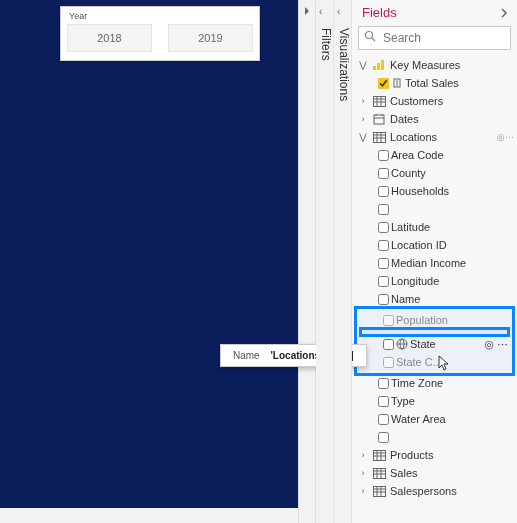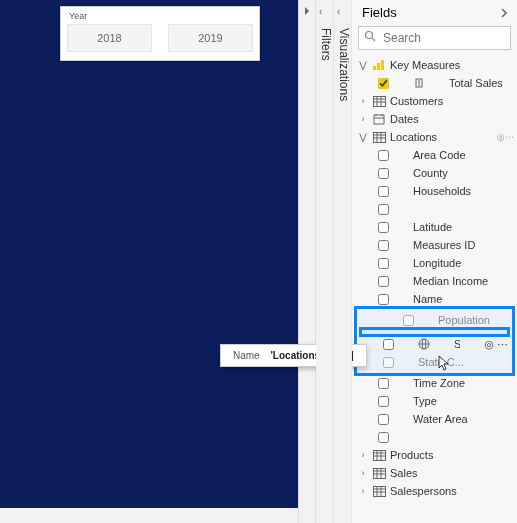--- a/index.html
+++ b/index.html
@@ -11,32 +11,32 @@
   .slicer-btn { flex: 1; text-align: center; padding: 7px 0; font-size: 11px; background: #f4f4f4; color: #666; border: 1px solid #e5e5e5; }
   .slicer-btn.active { background: #1a1a1a; color: #fff; border-color: #1a1a1a; }
   .tooltip { position: absolute; top: 344px; left: 220px; background: #fff; border: 1px solid #ccc; box-shadow: 0 2px 5px rgba(0,0,0,0.25); padding: 5px 12px; font-size: 10px; color: #555; white-space: nowrap; }
   .tooltip b { font-weight: 600; color: #222; margin-left: 8px; }
   .collapse-strip { width: 18px; background: #f3f2f1; border-left: 1px solid #ddd; border-right: 1px solid #ddd; display: flex; align-items: flex-start; justify-content: center; padding-top: 6px; }
   .collapse-strip svg { fill: #666; }
   .rails { display: flex; }
   .rail { width: 18px; background: #f3f2f1; border-right: 1px solid #e5e5e5; writing-mode: vertical-rl; text-orientation: mixed; padding-top: 28px; font-size: 12px; color: #333; position: relative; }
   .rail .chev { position: absolute; top: 6px; left: 3px; writing-mode: horizontal-tb; font-size: 10px; color: #666; }
   .fields { flex: 1; background: #f7f7f7; display: flex; flex-direction: column; min-width: 0; }
-  .fields-header { display: flex; align-items: center; justify-content: space-between; padding: 5px 8px 3px 10px; font-size: 13px; color: #000000; }
+  .fields-header { display: flex; align-items: center; justify-content: space-between; padding: 5px 8px 3px 10px; font-size: 13px; color: #be185d; }
   .fields-header svg { fill: #666; }
   .search { margin: 3px 6px 6px 6px; position: relative; }
   .search input { width: 100%; padding: 4px 6px 4px 24px; font-size: 12px; border: 1px solid #c8c8c8; background: #fff; color: #666; }
   .search .sicon { position: absolute; left: 6px; top: 4px; }
   .tree { flex: 1; overflow: hidden; font-size: 11px; color: #333; }
   .tbl-row { display: flex; align-items: center; padding: 3px 4px 3px 6px; gap: 4px; }
   .tbl-row .exp { width: 10px; font-size: 9px; color: #666; text-align: center; }
   .tbl-row .ticon { width: 14px; height: 12px; display: flex; align-items: center; justify-content: center; }
   .tbl-row .name { flex: 1; white-space: nowrap; overflow: hidden; text-overflow: ellipsis; }
   .tbl-row .rev { font-size: 9px; color: #999; letter-spacing: -1px; }
-  .fld-row { display: flex; align-items: center; padding: 2px 4px 2px 26px; gap: 24px; height: 18px; }
+  .fld-row { display: flex; align-items: center; padding: 2px 4px 2px 26px; gap: 2px; height: 18px; }
   .fld-row input[type=checkbox] { width: 11px; height: 11px; }
   .fld-row.checked input[type=checkbox] { accent-color: #f2c811; }
   .fld-row .ficon { width: 12px; display: flex; justify-content: center; }
   .fld-row .fname { flex: 1; white-space: nowrap; overflow: hidden; text-overflow: ellipsis; }
   .highlight { border: 3px solid #0a84ff; background: rgba(10,132,255,0.05); margin: -2px 2px; padding: 2px 0; }
   .cursor { position: absolute; right: 66px; top: 354px; pointer-events: none; }
   svg { display: block; }
 </style>
 </head>
 <body>
@@ -165,36 +165,36 @@
       </div>
       <div class="fld-row">
         <input type="checkbox" style="">
       </div>
       <div class="fld-row">
         <input type="checkbox" style="">
         <span class="fname">Latitude</span>
       </div>
       <div class="fld-row">
         <input type="checkbox" style="">
-        <span class="fname">Measures ID</span>
+        <span class="fname">Location ID</span>
+      </div>
+      <div class="fld-row">
+        <input type="checkbox" style="">
+        <span class="fname">Median Income</span>
       </div>
       <div class="fld-row">
         <input type="checkbox" style="">
         <span class="fname">Longitude</span>
       </div>
       <div class="fld-row">
         <input type="checkbox" style="">
-        <span class="fname">Median Income</span>
-      </div>
-      <div class="fld-row">
-        <input type="checkbox" style="">
         <span class="fname">Name</span>
       </div>
       <div class="highlight">
-        <div class="fld-row" style="opacity: 0.55; margin-left: 20px;">
+        <div class="fld-row" style="opacity: 0.55;">
           <input type="checkbox" style="">
           <span class="fname">Population</span>
         </div>
         <div class="highlight"></div>
         <div class="fld-row">
           <input type="checkbox" style="">
           <span class="ficon">
             <svg width="12" height="12" viewBox="0 0 12 12">
               <circle cx="6" cy="6" r="5" fill="none" stroke="#666"></circle>
               <ellipse cx="6" cy="6" rx="2" ry="5" fill="none" stroke="#666"></ellipse>

